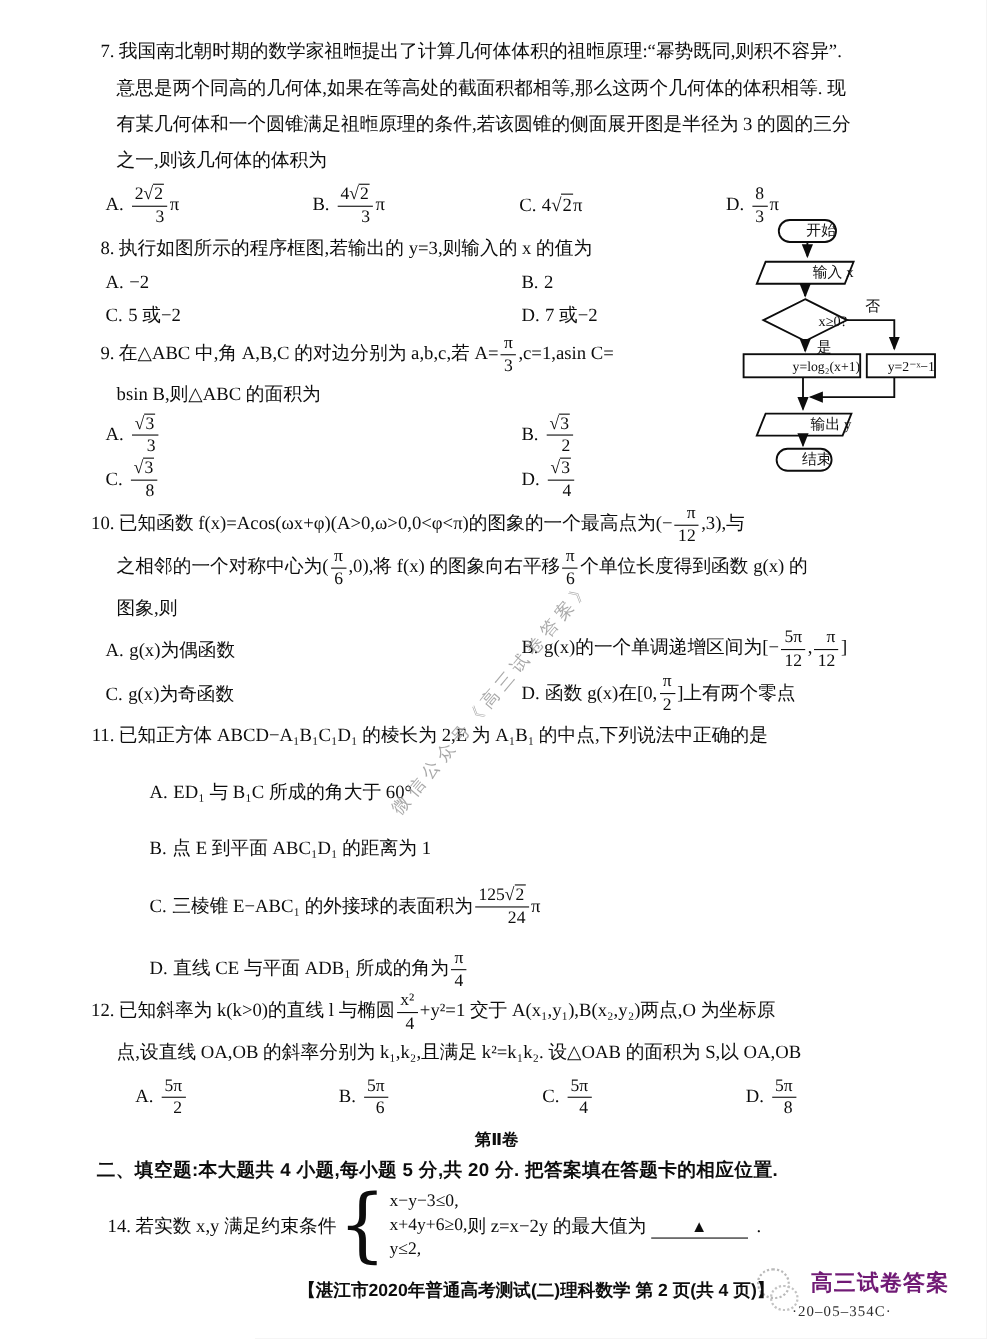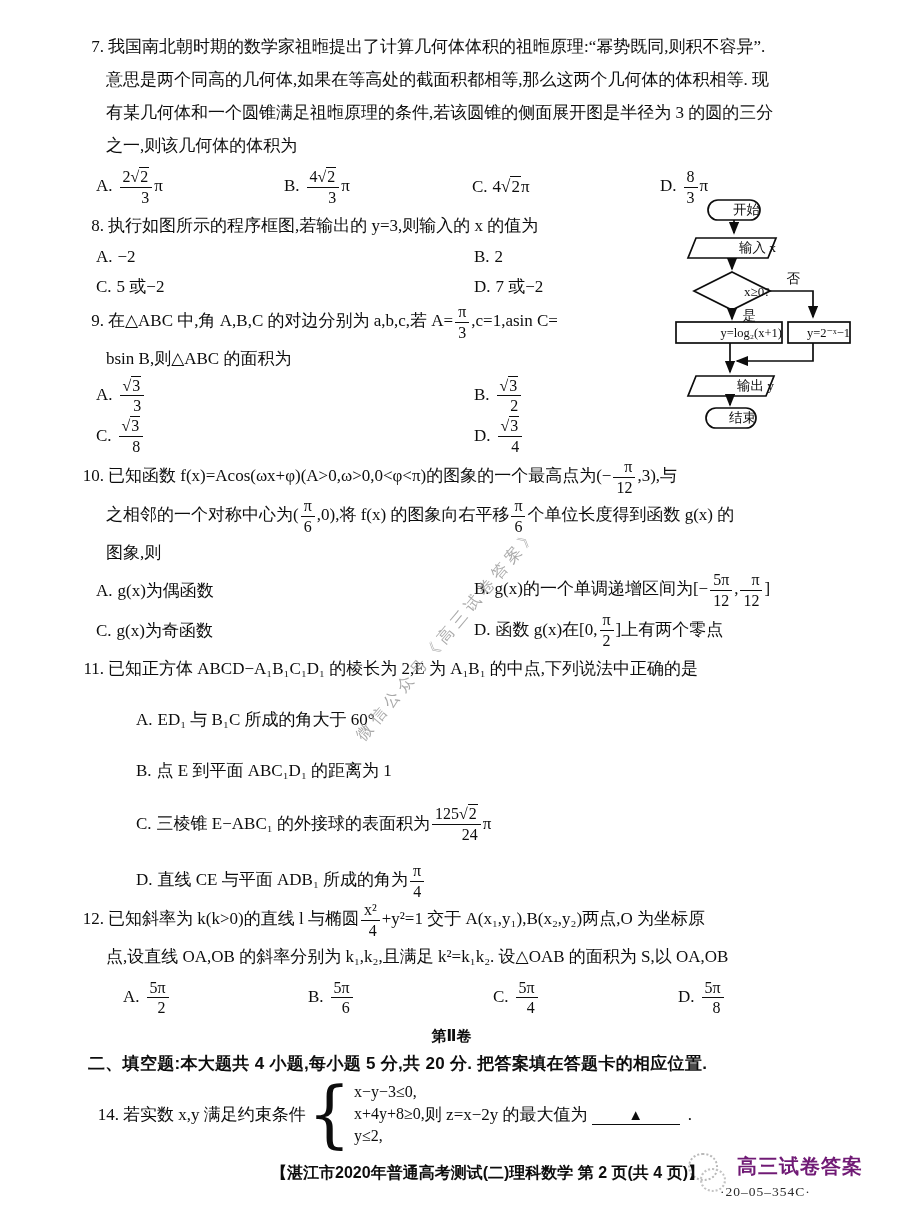--- a/index.html
+++ b/index.html
@@ -134,21 +134,21 @@
 
     <div class="sec-title">第Ⅱ卷</div>
     <div class="sec-instr">二、填空题:本大题共 4 小题,每小题 5 分,共 20 分. 把答案填在答题卡的相应位置.</div>
 
 
     <div class="q14row">
       <span><span class="qnum">14.</span><span>若实数 x,y 满足约束条件</span></span>
       <span class="brace">{</span>
       <span class="constraints">
         <span>x−y−3≤0,</span>
-        <span>x+4y+8≥0,</span>
+        <span>x+4y+6≥0,</span>
         <span>y≤2,</span>
       </span>
       <span>则 z=x−2y 的最大值为<span class="blank">▲</span> .</span>
     </div>
   </div>
 
   <div class="flowchart">
     <svg width="185" height="238" viewBox="0 0 185 238">
       <defs>
         <marker id="ah" markerWidth="9" markerHeight="8" refX="6.5" refY="3" orient="auto">

